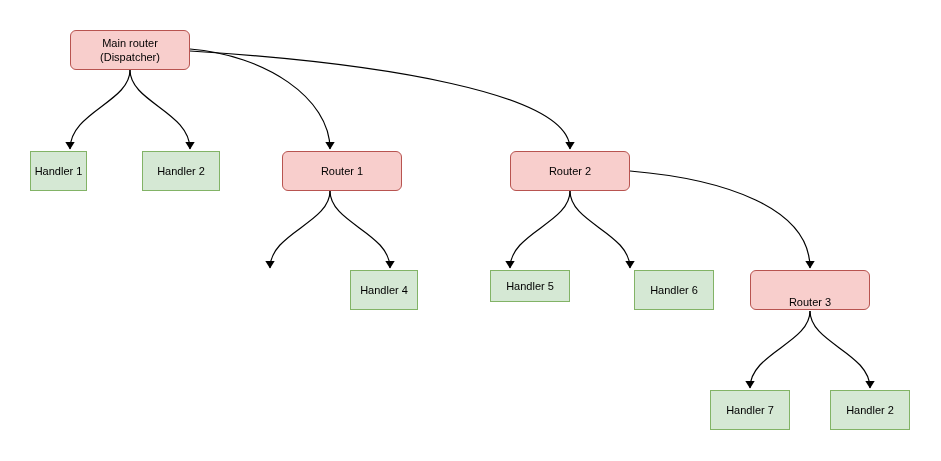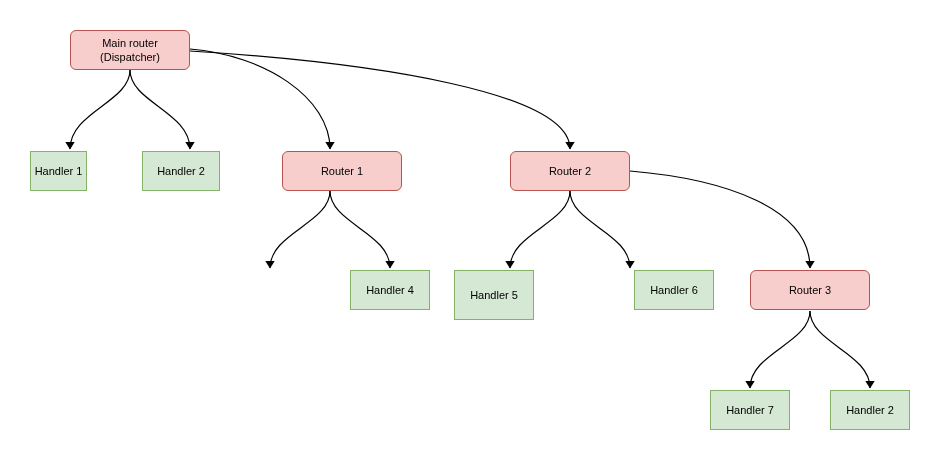--- a/index.html
+++ b/index.html
@@ -87,33 +87,33 @@
 
   <div class="node router" style="left:270px; top:151px; width:120px; height:40px;margin-left:12px;">
     <span class="label">Router 1</span>
   </div>
 
   <div class="node router" style="left:510px; top:151px; width:120px; height:40px;text-align:center;">
     <span class="label">Router 2</span>
   </div>
 
 
-  <div class="node handler" style="left:350px; top:270px; width:80px; height:40px;">
+  <div class="node handler" style="left:350px; top:270px; width:68px; height:40px;">
     <span class="label">Handler 4</span>
   </div>
 
-  <div class="node handler" style="left:454px; top:270px; width:80px; height:50px;">
+  <div class="node handler" style="left:490px; top:270px; width:80px; height:32px;">
     <span class="label">Handler 5</span>
   </div>
 
   <div class="node handler" style="left:590px; top:270px; width:80px; height:40px;margin-left:44px;">
     <span class="label">Handler 6</span>
   </div>
 
-  <div class="node router" style="left:750px; top:270px; width:120px; height:40px;">
+  <div class="node router" style="left:750px; top:270px; width:120px; height:40px;align-items:flex-end;">
     <span class="label">Router 3</span>
   </div>
 
   <div class="node handler" style="left:710px; top:390px; width:80px; height:40px;align-items:center;">
     <span class="label">Handler 7</span>
   </div>
 
   <div class="node handler" style="left:830px; top:390px; width:80px; height:40px;">
     <span class="label">Handler 2</span>
   </div>

